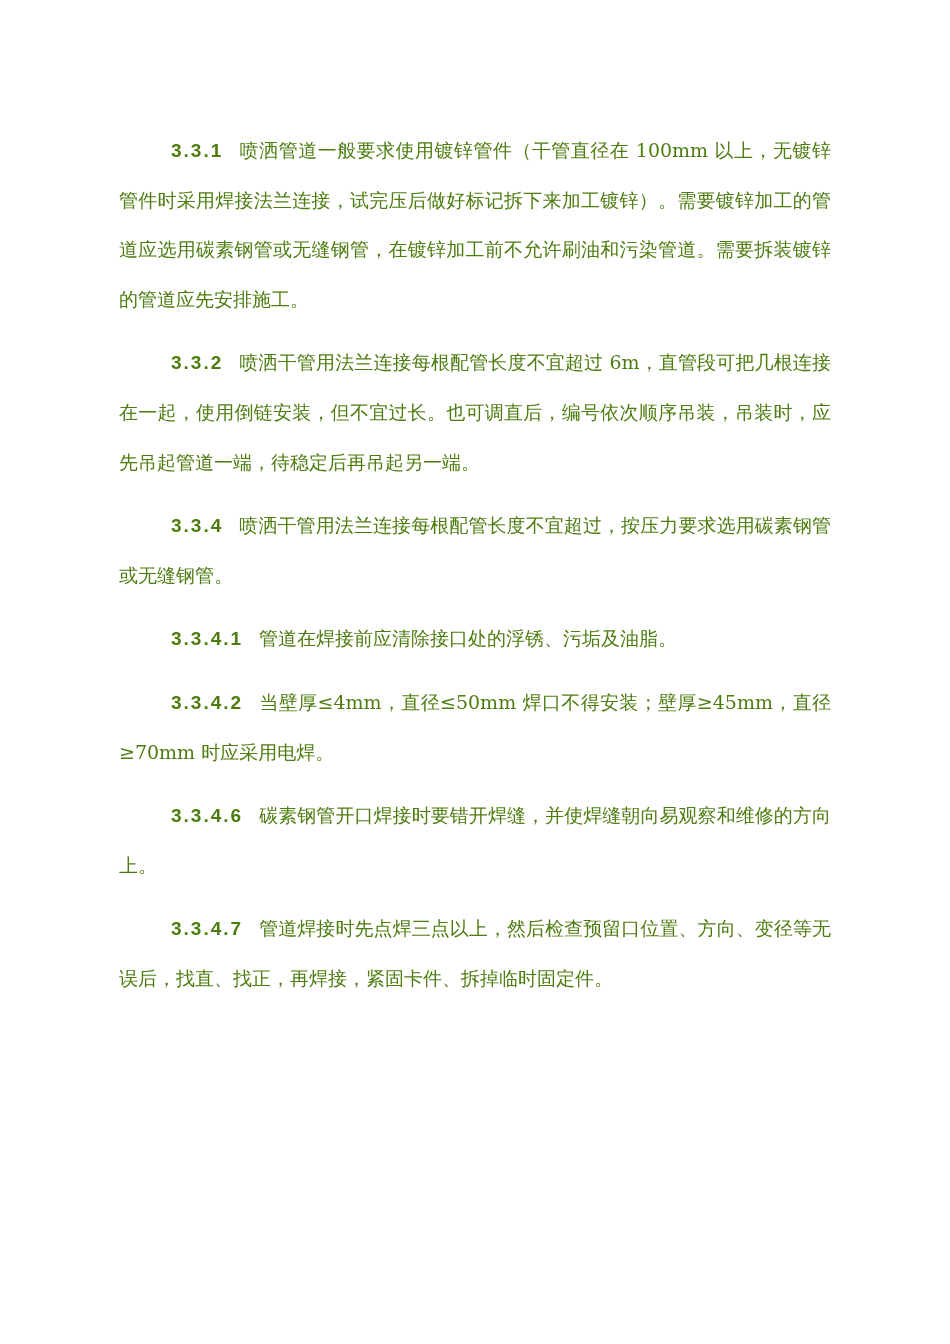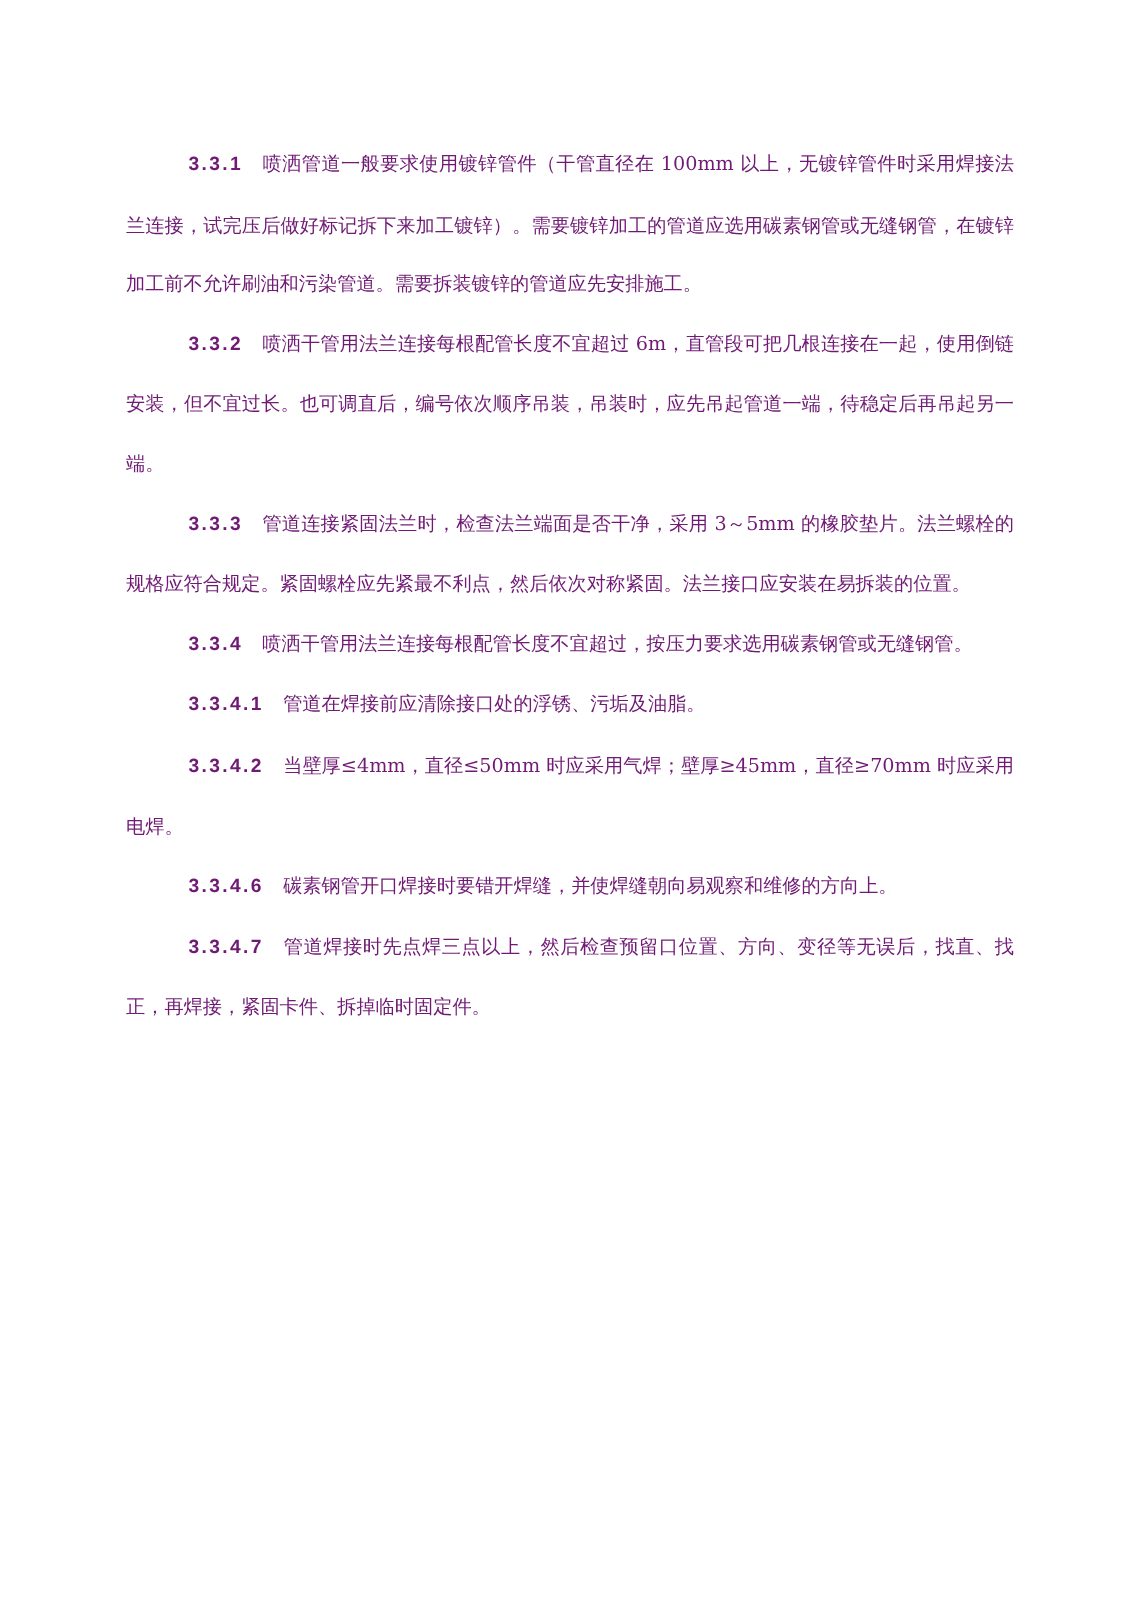--- a/index.html
+++ b/index.html
@@ -14,25 +14,25 @@
     margin: 0 auto;
     background: #ffffff;
     box-sizing: border-box;
     padding: 112px 105px 0 105px;
     overflow: hidden;
   }
   .doc-body {
     width: 740px;
   }
   .para {
-    margin: 0;
+    margin: 14px;
     font-family: "DejaVu Serif", "Liberation Serif", serif;
-    font-size: 16px;
+    font-size: 19px;
     line-height: 49.6px;
-    color: #701a75;
+    color: #4d7c0f;
     text-align: justify;
     text-indent: 52px;
     word-break: break-all;
   }
   .para-number {
     font-family: "Liberation Sans", "DejaVu Sans", sans-serif;
     font-weight: bold;
     letter-spacing: 2px;
     margin-right: 16px;
     text-indent: 0;
@@ -41,27 +41,26 @@
 </head>
 <body>
 
 <div class="page">
   <div class="doc-body">
 
     <p class="para"><span class="para-number">3.3.1</span><span>喷洒管道一般要求使用镀锌管件（干管直径在 100mm 以上，无镀锌管件时采用焊接法兰连接，试完压后做好标记拆下来加工镀锌）。需要镀锌加工的管道应选用碳素钢管或无缝钢管，在镀锌加工前不允许刷油和污染管道。需要拆装镀锌的管道应先安排施工。</span></p>
 
     <p class="para"><span class="para-number">3.3.2</span><span>喷洒干管用法兰连接每根配管长度不宜超过 6m，直管段可把几根连接在一起，使用倒链安装，但不宜过长。也可调直后，编号依次顺序吊装，吊装时，应先吊起管道一端，待稳定后再吊起另一端。</span></p>
 
-    <p class="para"><span class="para-number">3.3.3</span><span>管道连接紧固法兰时，检查法兰端面是否干净，采用 3～5mm 的橡胶垫片。法兰螺栓的规格应符合规定。紧固螺栓应先紧最不利点，然后依次对称紧固。法兰接口应安装在易拆装的位置。</span></p>
 
     <p class="para"><span class="para-number">3.3.4</span><span>喷洒干管用法兰连接每根配管长度不宜超过，按压力要求选用碳素钢管或无缝钢管。</span></p>
 
     <p class="para"><span class="para-number">3.3.4.1</span><span>管道在焊接前应清除接口处的浮锈、污垢及油脂。</span></p>
 
-    <p class="para"><span class="para-number">3.3.4.2</span><span>当壁厚≤4mm，直径≤50mm 时应采用气焊；壁厚≥45mm，直径≥70mm 时应采用电焊。</span></p>
+    <p class="para"><span class="para-number">3.3.4.2</span><span>当壁厚≤4mm，直径≤50mm 焊口不得安装；壁厚≥45mm，直径≥70mm 时应采用电焊。</span></p>
 
 
 
 
     <p class="para"><span class="para-number">3.3.4.6</span><span>碳素钢管开口焊接时要错开焊缝，并使焊缝朝向易观察和维修的方向上。</span></p>
 
     <p class="para"><span class="para-number">3.3.4.7</span><span>管道焊接时先点焊三点以上，然后检查预留口位置、方向、变径等无误后，找直、找正，再焊接，紧固卡件、拆掉临时固定件。</span></p>
 
   </div>
 </div>

